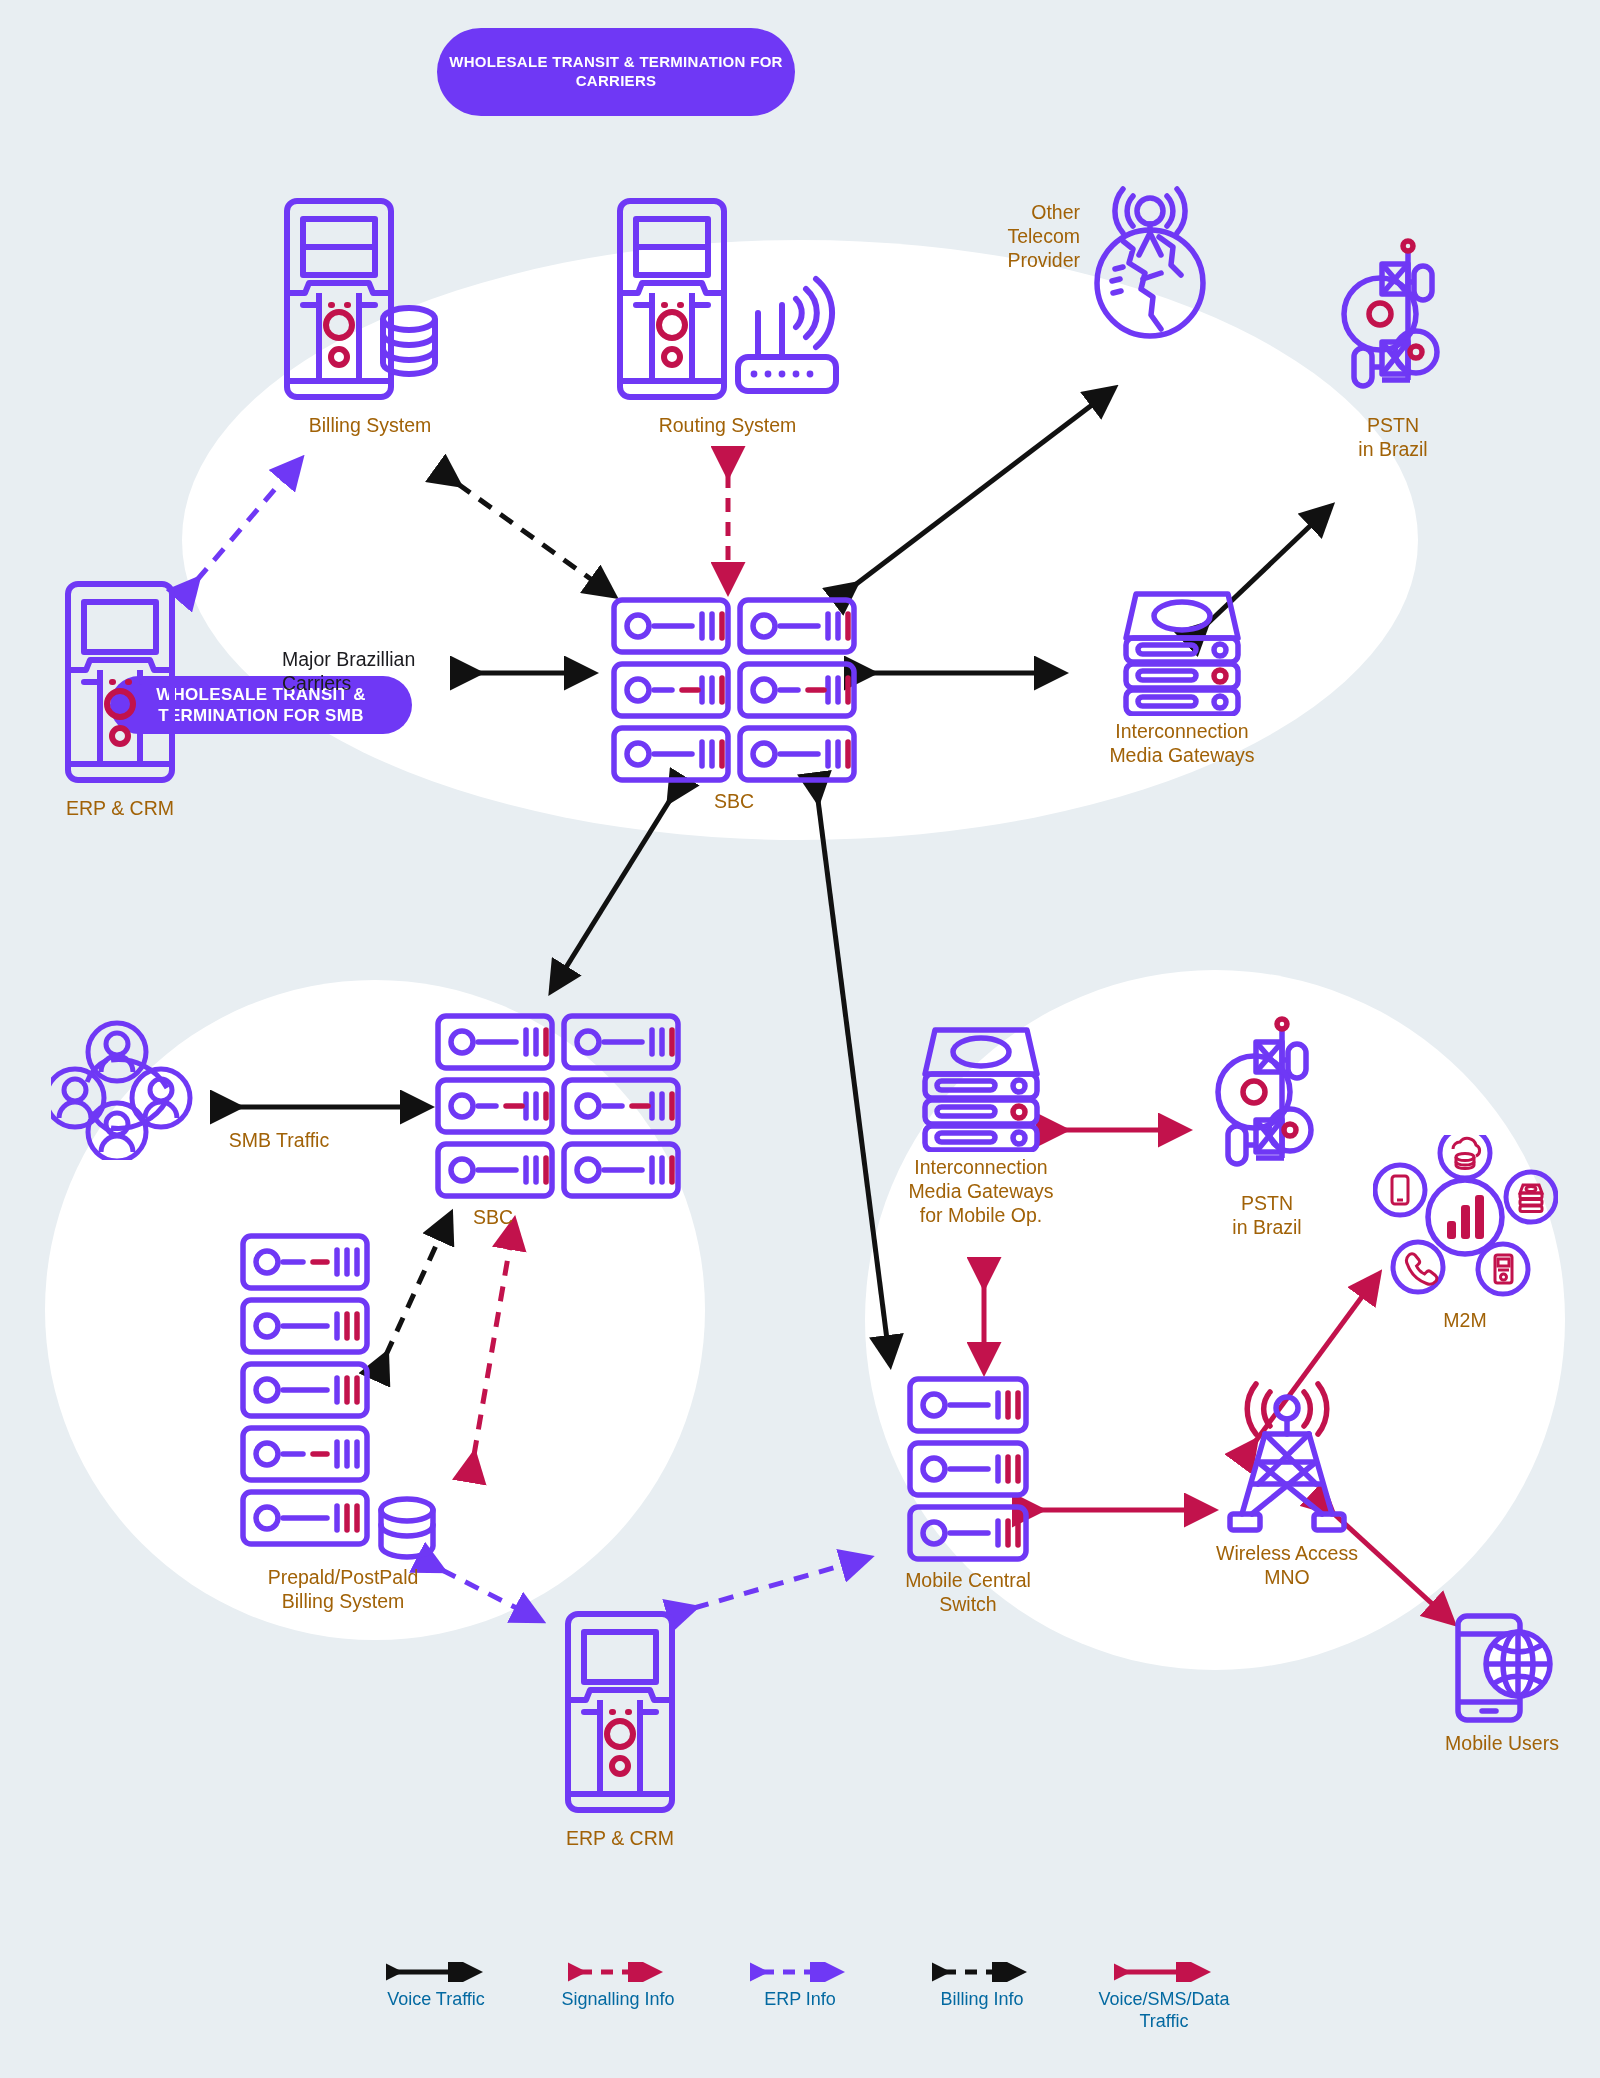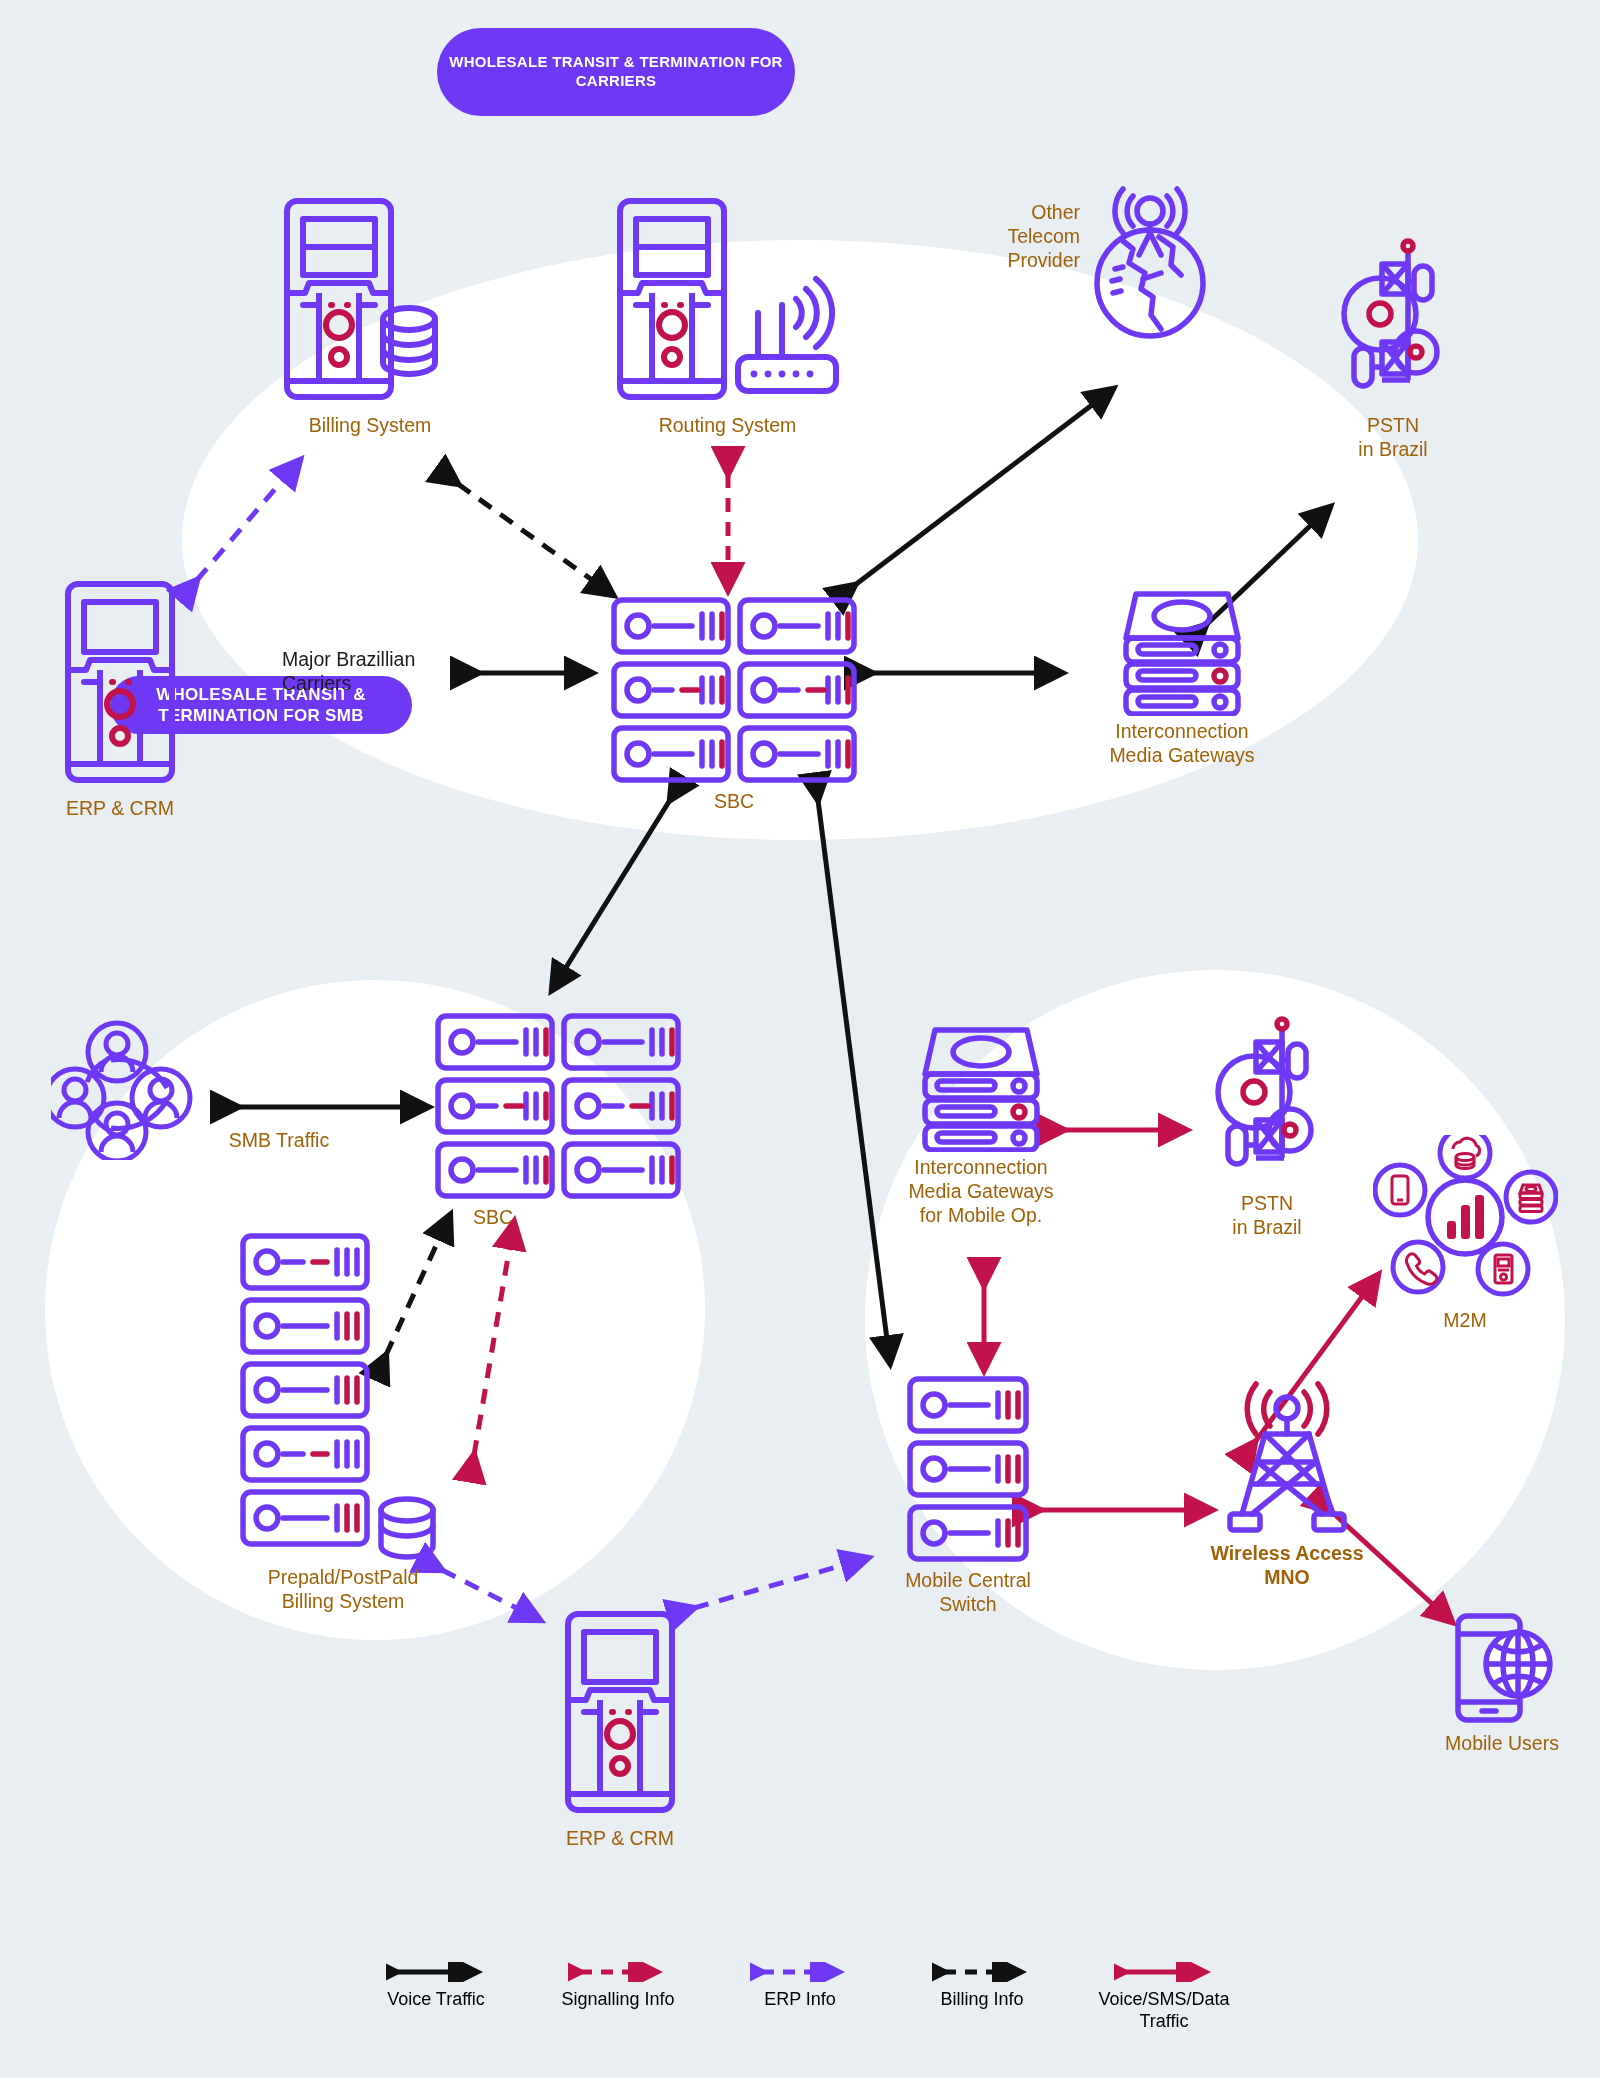--- a/index.html
+++ b/index.html
@@ -47,21 +47,21 @@
   }
 
   #legend {
     position: absolute;
     left: 0; top: 1962px; width: 1600px;
     display: flex; justify-content: center; align-items: flex-start;
     gap: 30px;
   }
   .leg-item { width: 152px; display: flex; flex-direction: column; align-items: center; }
   .leg-item .lbl {
-    margin-top: 7px; font-size: 18px; color: #000000;
+    margin-top: 7px; font-size: 18px; color: #0369a1;
     text-align: center; line-height: 1.22; white-space: pre-line;
   }
 </style>
 </head>
 <body>
 
 <div id="stage">
 
   <svg class="layer" viewBox="0 0 1600 2078">
     <ellipse cx="800" cy="540" rx="618" ry="300" fill="#ffffff"></ellipse>
@@ -601,21 +601,21 @@
             <line x1="112" y1="82" x2="112" y2="106"></line>
           <line x1="102" y1="146" x2="102" y2="170"></line>
             <line x1="112" y1="146" x2="112" y2="170"></line>
         </g>
       </svg>
     </div>
     <div class="cap">Mobile Central
 Switch</div>
   </div>
 
-  <div class="node" style="left:1182px; top:1378px; width:210px;font-weight:bold;">
+  <div class="node" style="left:1182px; top:1378px; width:210px;">
     <div class="art" style="width:150px;height:160px;">
       <svg viewBox="0 0 150 160" width="150" height="160">
         <g fill="none" stroke="#c2124c" stroke-width="5.5" stroke-linecap="round">
           <path d="M58 14 a26 26 0 0 0 0 34"></path>
           <path d="M44 6 a40 40 0 0 0 0 50"></path>
           <path d="M92 14 a26 26 0 0 1 0 34"></path>
           <path d="M106 6 a40 40 0 0 1 0 50"></path>
         </g>
         <g fill="none" stroke="#6f38f5" stroke-width="5.5" stroke-linejoin="round" stroke-linecap="round">
           <circle cx="75" cy="30" r="11"></circle>

